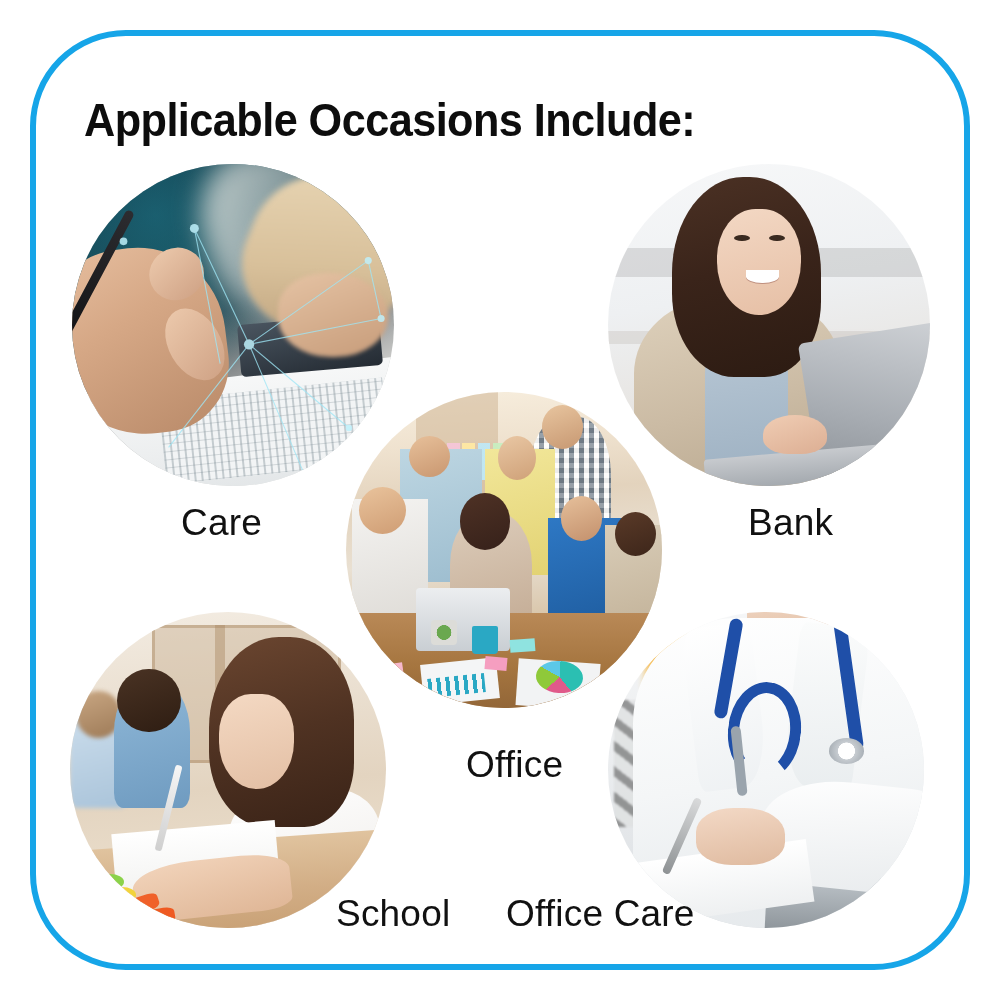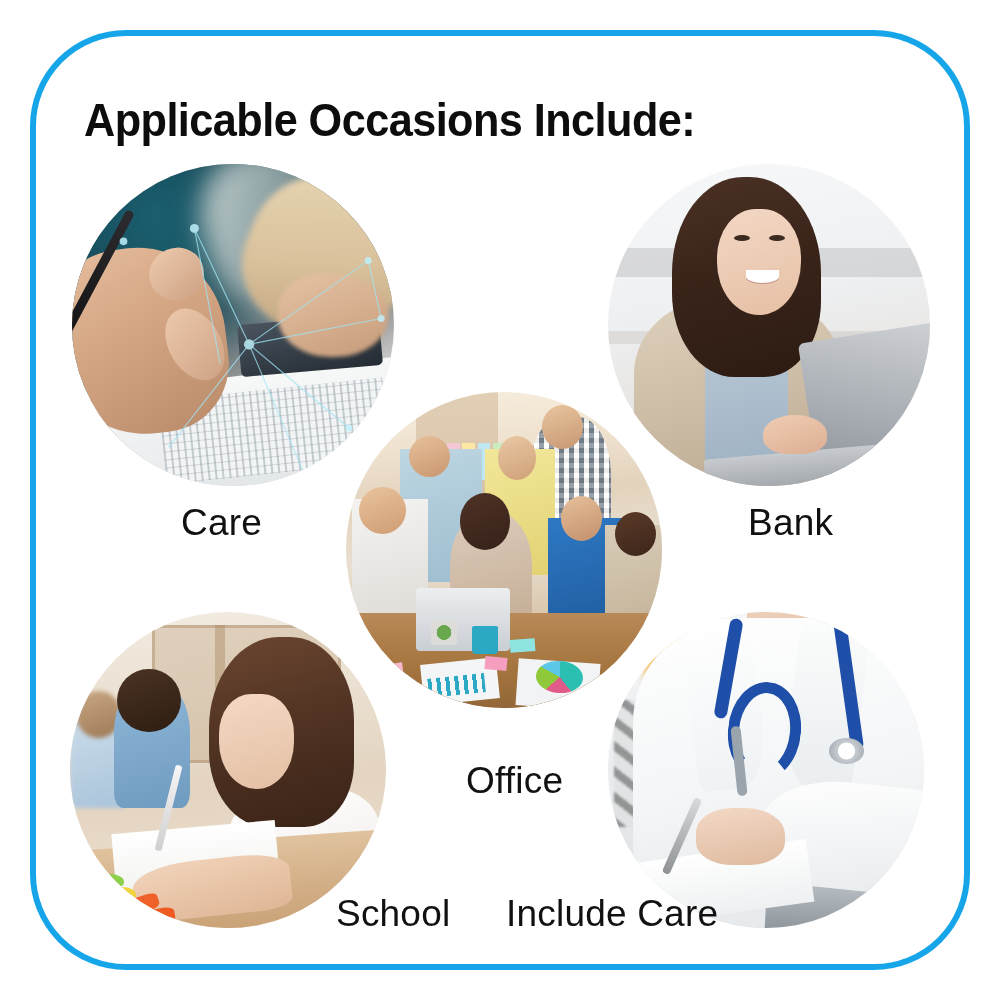--- a/index.html
+++ b/index.html
@@ -392,21 +392,21 @@
       <div class="off-cup"></div>
       <div class="off-doc1"></div>
       <div class="off-doc1b"></div>
       <div class="off-doc2"></div>
       <div class="off-pie"></div>
       <div class="off-sticky1"></div>
       <div class="off-sticky2"></div>
       <div class="off-sticky3"></div>
     </div>
   </div>
-  <div class="label" style="left:466px; top:760px;">Office</div>
+  <div class="label" style="left:466px; top:744px;">Office</div>
 
   <div class="photo" style="left:70px; top:612px; width:316px; height:316px;">
     <div class="scene">
       <div class="sch-bg"></div>
       <div class="sch-shelf"></div>
       <div class="sch-shelf2"></div>
       <div class="sch-kid2"></div>
       <div class="sch-kid2h"></div>
       <div class="sch-kid1"></div>
       <div class="sch-kid1h"></div>
@@ -440,15 +440,15 @@
       <div class="hc-stethLoop"></div>
       <div class="hc-stethTube"></div>
       <div class="hc-stethBell"></div>
       <div class="hc-deskglass"></div>
       <div class="hc-arm"></div>
       <div class="hc-paper"></div>
       <div class="hc-hand"></div>
       <div class="hc-pen"></div>
     </div>
   </div>
-  <div class="label" style="left:506px; top:893px;">Include Care</div>
+  <div class="label" style="left:506px; top:893px;">Office Care</div>
 
 </div>
 
 </body></html>

